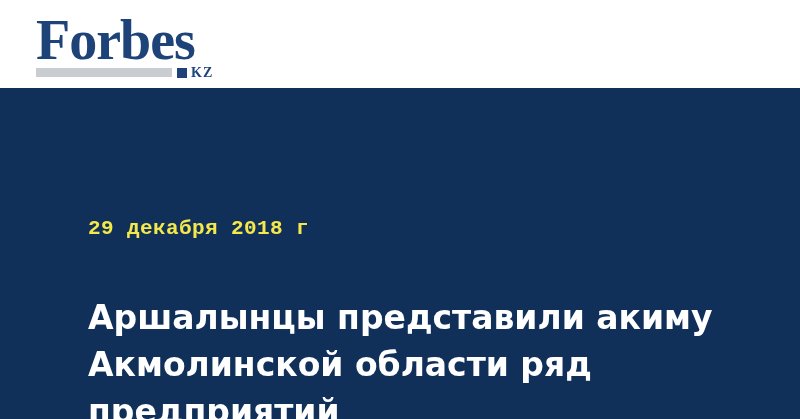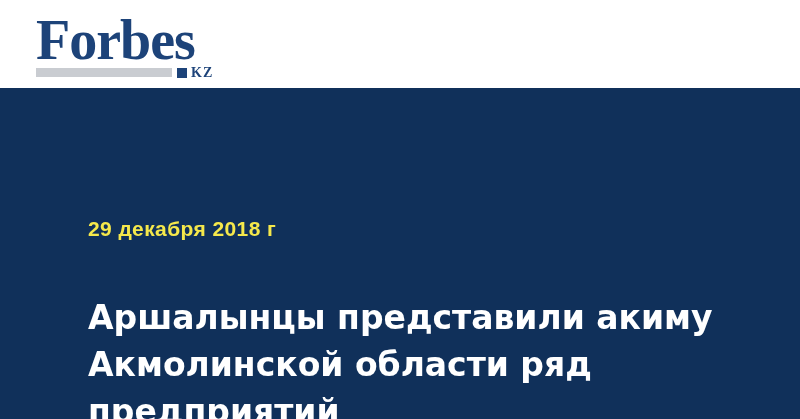--- a/index.html
+++ b/index.html
@@ -83,21 +83,21 @@
     left: 0;
     top: 88px;
     width: 800px;
     height: 331px;
     background: #10305a;
   }
   .article-date {
     position: absolute;
     left: 88px;
     top: 128px;
-    font-family: Liberation Sans, sans-serif;
+    font-family: Liberation Mono, monospace;
     font-weight: bold;
     font-size: 21px;
     line-height: 26px;
     letter-spacing: 0.4px;
     color: #f5e84b;
     white-space: nowrap;
   }
   .article-title {
     position: absolute;
     left: 88px;

